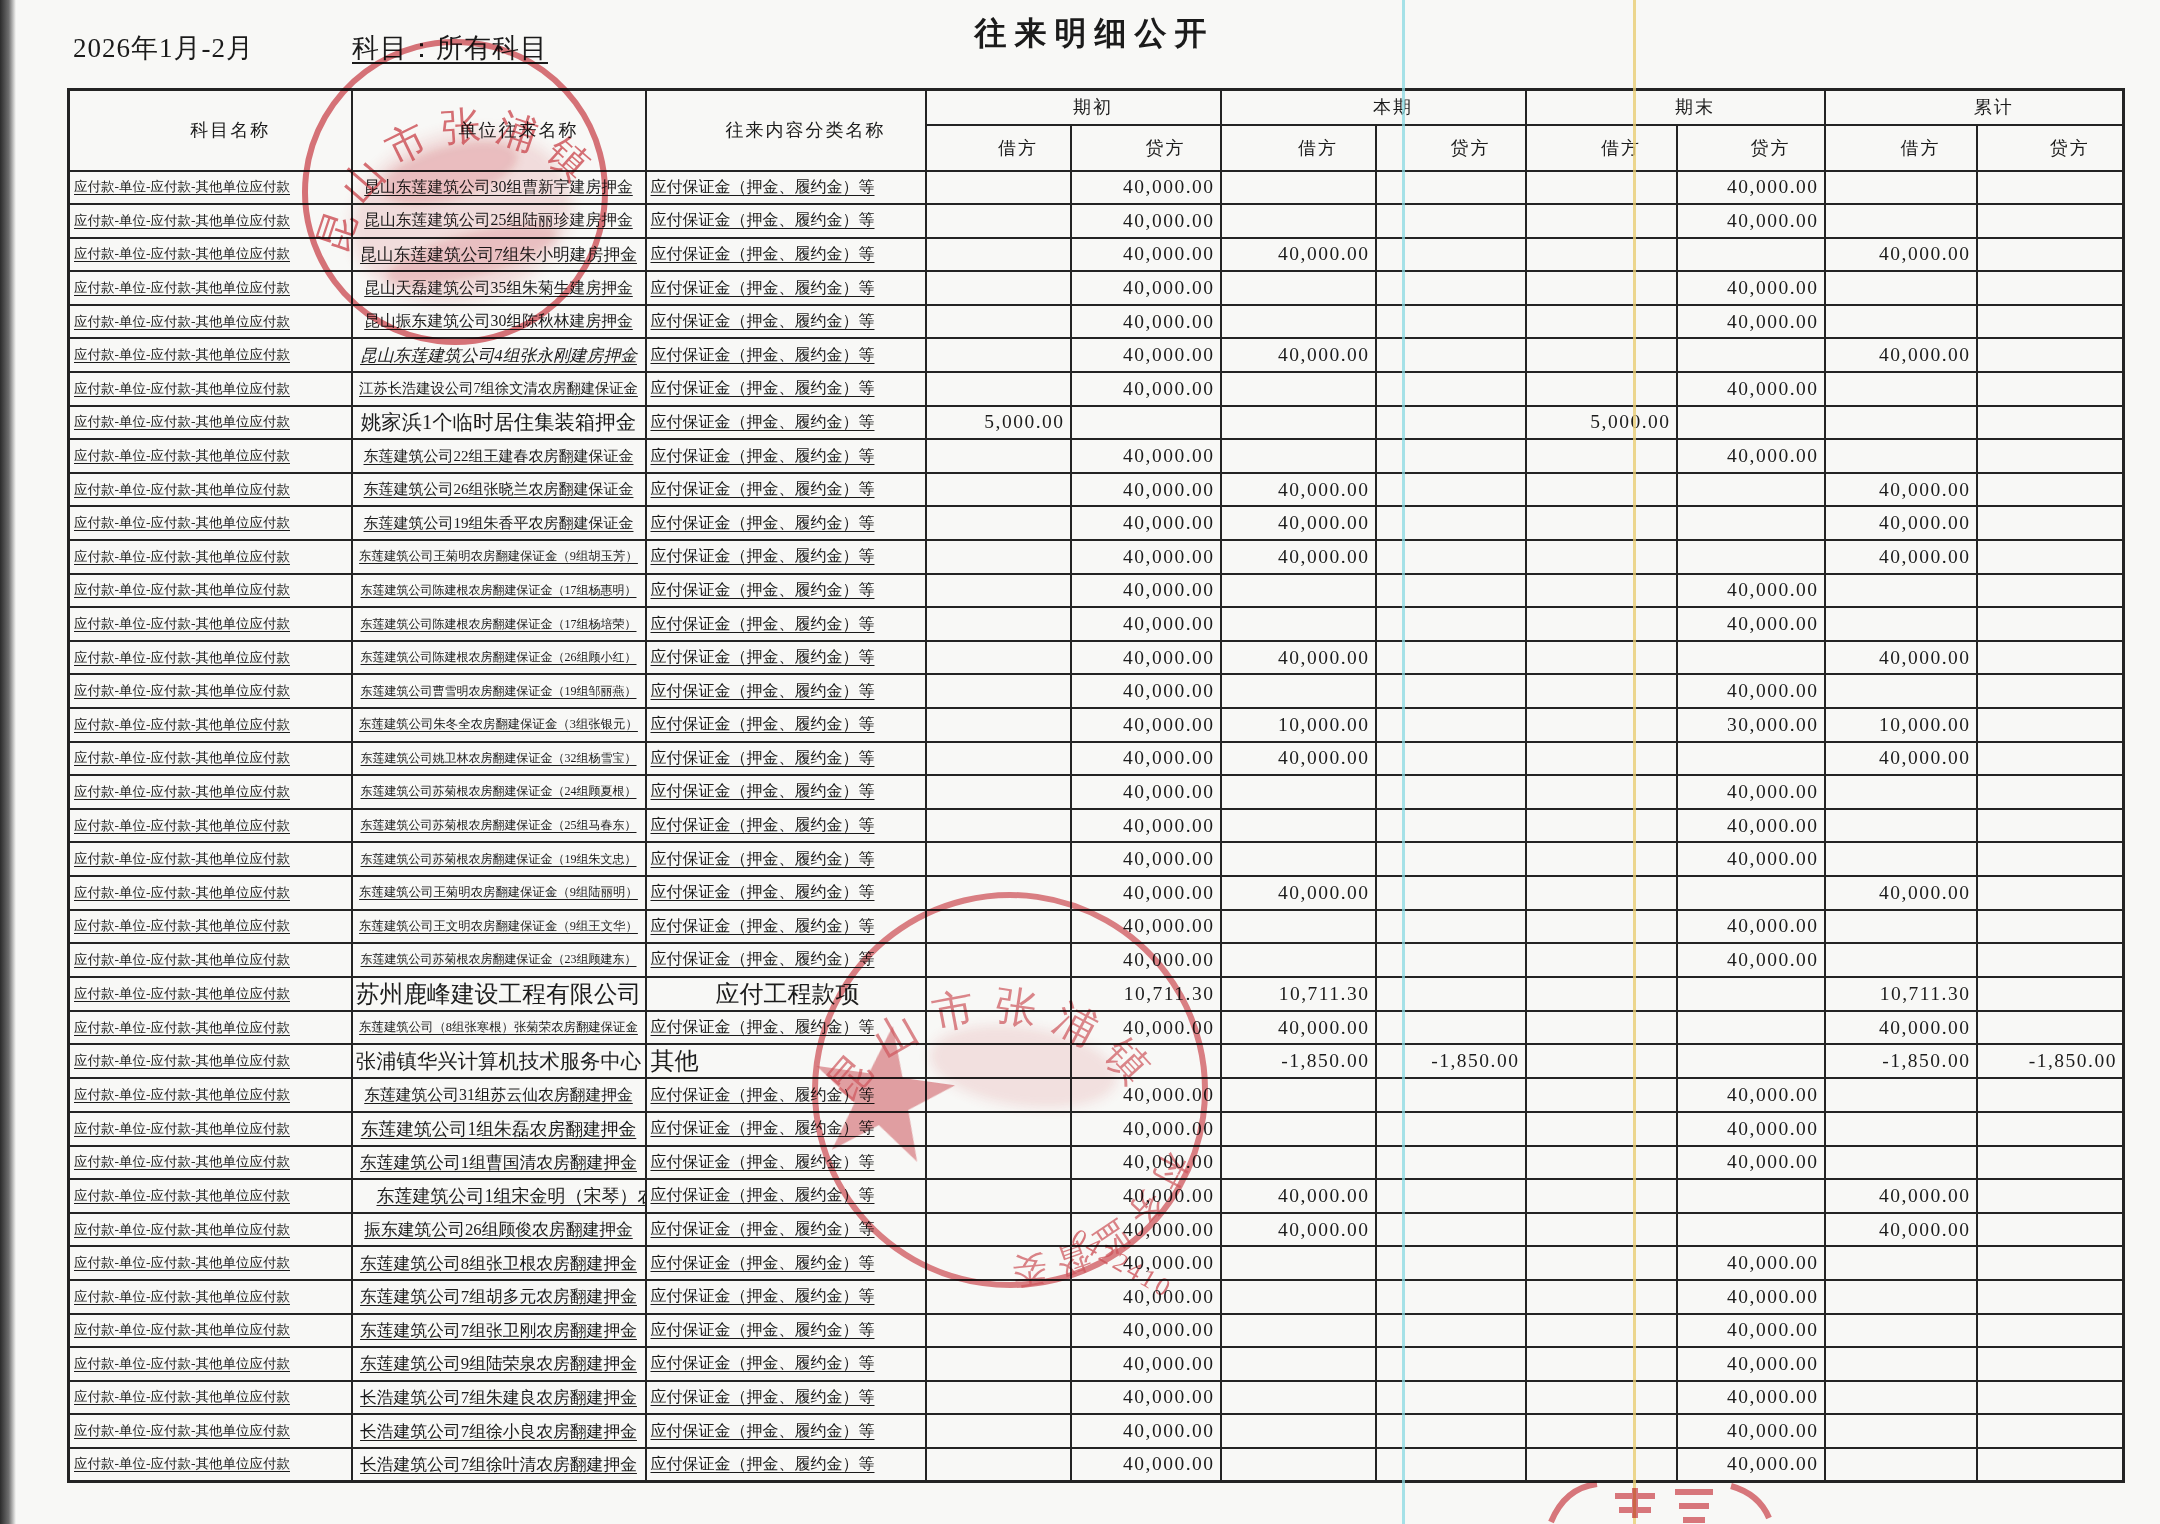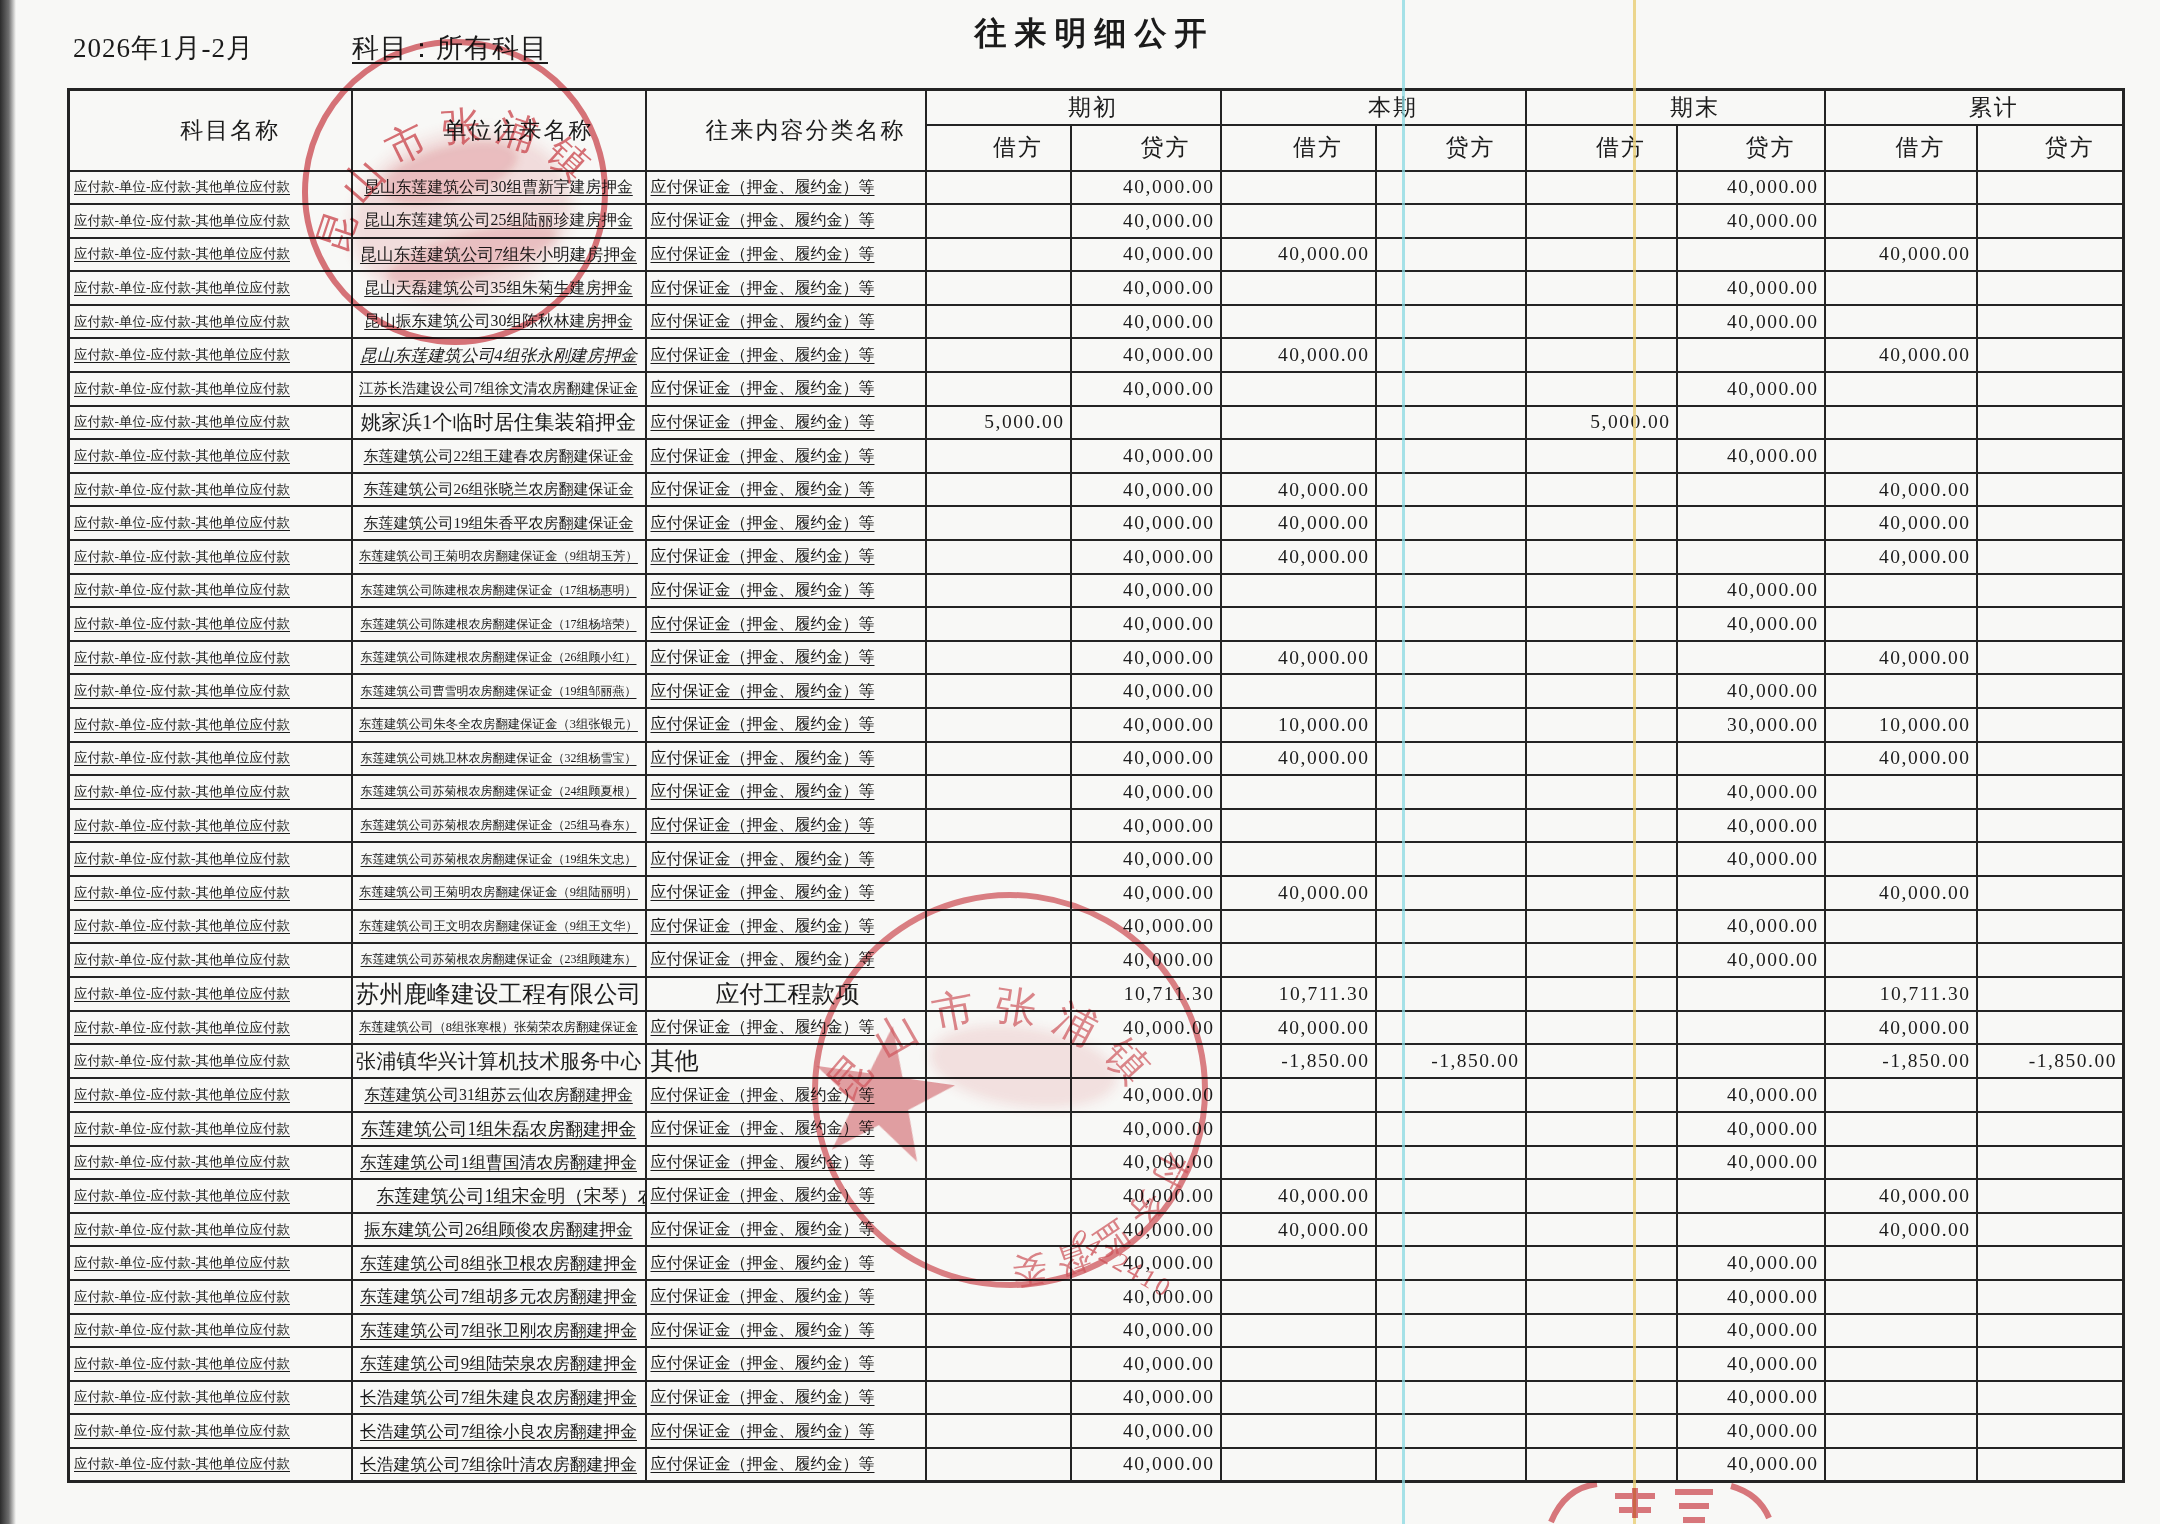--- a/index.html
+++ b/index.html
@@ -38,21 +38,21 @@
   table.ledger{
     position:absolute;left:67px;top:88px;width:2055px;
     border-collapse:collapse;table-layout:fixed;
     background:transparent;
   }
   table.ledger th,table.ledger td{
     border:2px solid var(--table-border);
     overflow:hidden;white-space:nowrap;
   }
   table.ledger{border:3px solid var(--table-border);}
-  thead th{font-weight:normal;font-size:23px;letter-spacing:2px;padding-left:40px;}
+  thead th{font-weight:normal;font-size:18px;letter-spacing:2px;padding-left:40px;}
   thead tr.group-row{height:35px;}
   thead tr.sub-row{height:46px;}
   tbody tr{height:33.6px;}
   td.c-sub{
     font-size:13.5px;padding-left:4px;text-align:left;
     text-decoration:underline;text-underline-offset:3px;
   }
   td.c-unit{text-align:center;padding:0 3px;}
   td.c-cat{text-align:left;padding-left:4px;}
   td.c-num{

